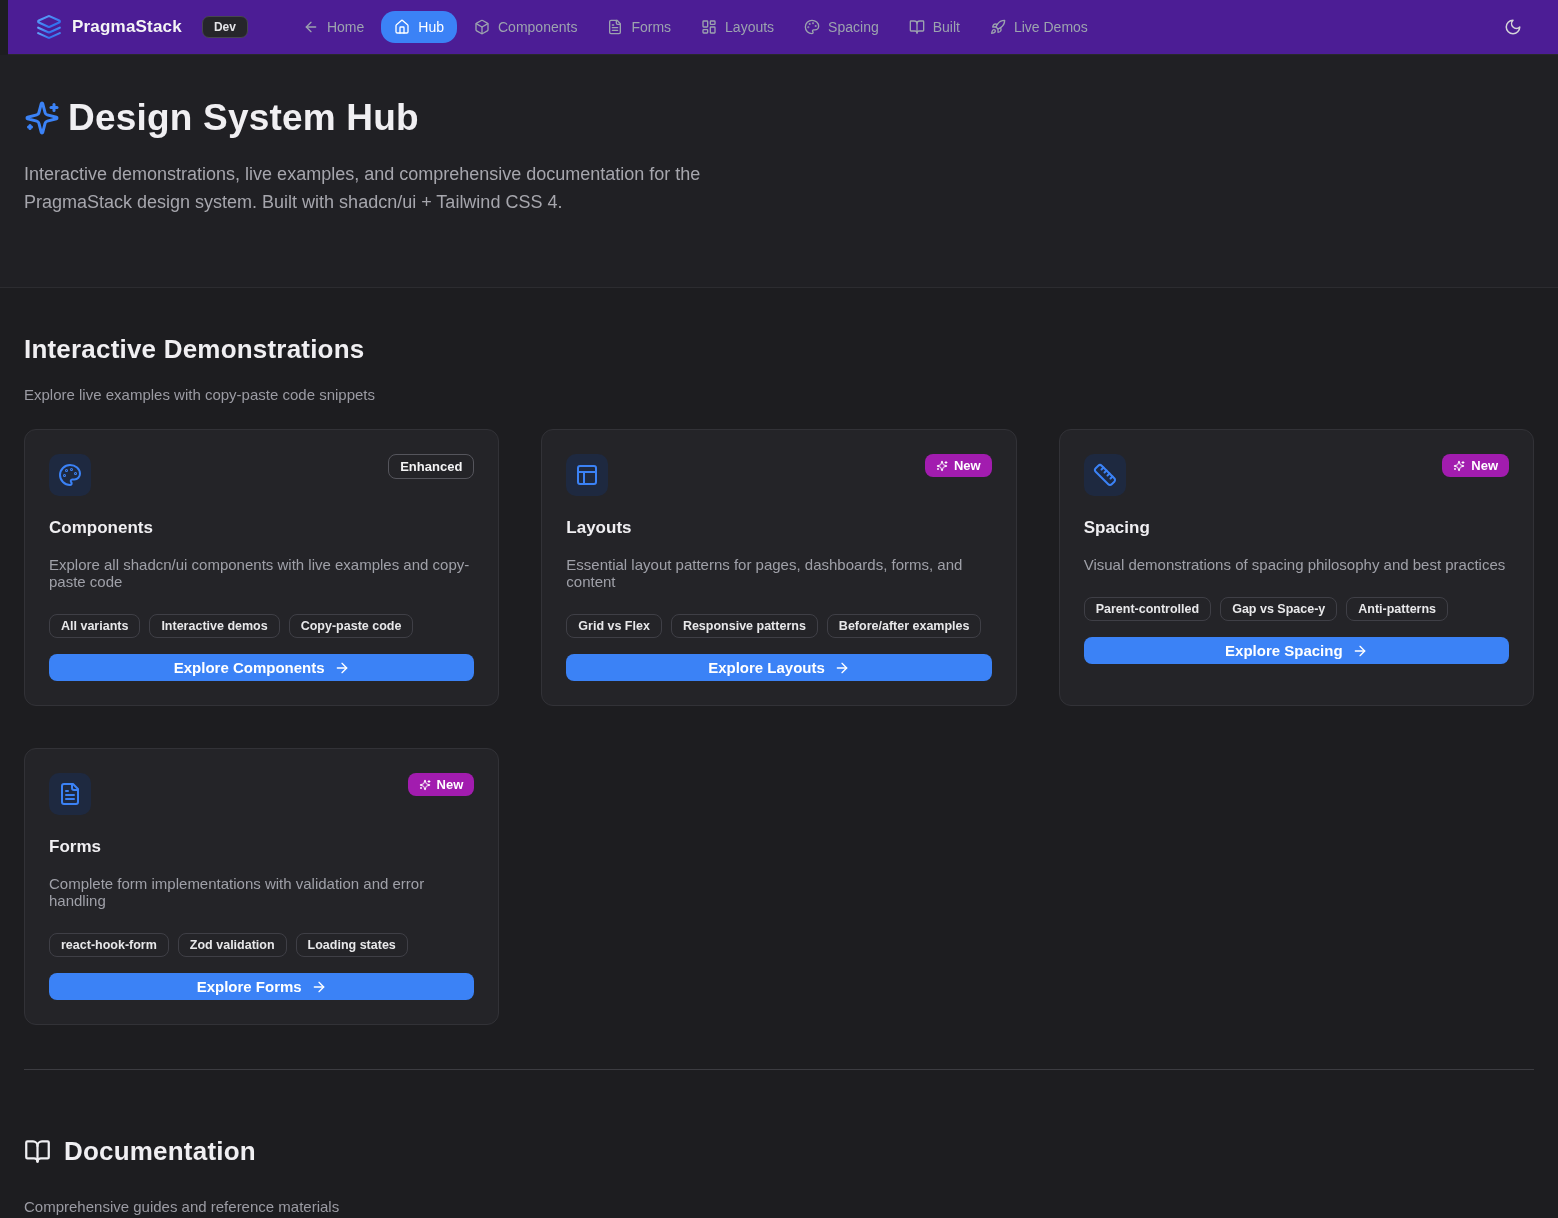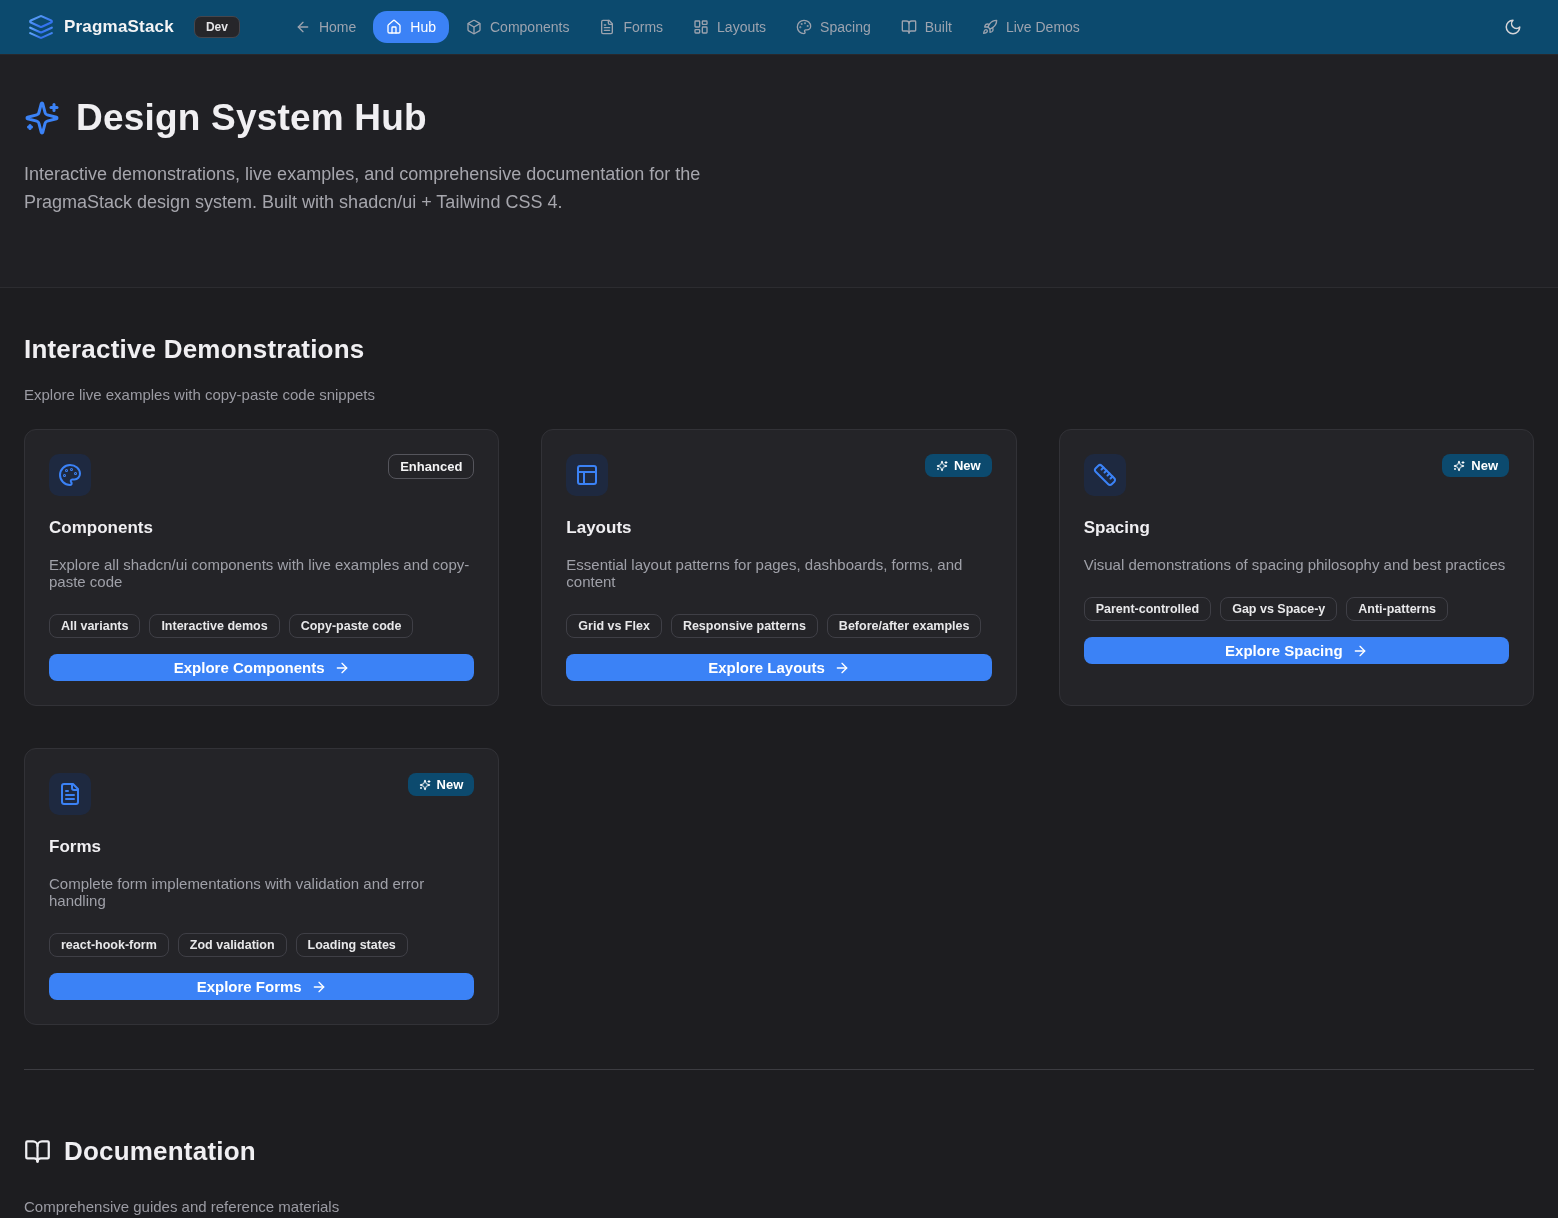--- a/index.html
+++ b/index.html
@@ -6,57 +6,57 @@
   html,body { margin:0; padding:0; }
   body {
     width:1558px; height:1218px; overflow:hidden;
     background:#1d1d20;
     font-family:"Liberation Sans","DejaVu Sans",sans-serif;
     -webkit-font-smoothing:antialiased;
   }
   svg { display:block; }
 
   
-  .navbar { height:55px; background:#0c4a6e; border-bottom:1px solid #28282c;
-            display:flex; align-items:center; padding:0 28px; }
+  .navbar { height:55px; background:#4c1d95; border-bottom:1px solid #28282c;
+            display:flex; align-items:center; padding:0 28px;margin-left:8px; }
   .brand { display:flex; align-items:center; gap:10px; }
   .brand-logo svg { width:26px; height:26px; }
   .brand-name { font-size:17px; font-weight:bold; color:#f4f4f5; letter-spacing:.2px; }
   .dev-badge { border:1px solid #46464d; background:#26262a; color:#e4e4e7;
                font-size:12px; font-weight:bold; padding:3px 11px; border-radius:7px; margin-left:10px; }
   .nav-menu { display:flex; align-items:center; gap:4px; margin-left:42px; }
   .nav-item { display:flex; align-items:center; gap:8px; color:#9ca3af; font-size:14px;
               padding:8px 13px; border-radius:8px; cursor:pointer; white-space:nowrap; }
   .nav-item svg { width:16px; height:16px; }
   .nav-item.active { background:#3b82f6; color:#ffffff;border-radius:14px; }
   .theme-toggle { margin-left:auto; color:#d4d4d8; background:none; border:none; cursor:pointer; padding:8px; }
   .theme-toggle svg { width:18px; height:18px; }
 
   
   .hero { background:#202024; border-bottom:1px solid #2c2c30; padding:42px 28px 52px 24px; }
-  .hero-title-row { display:flex; align-items:center; gap:16px; }
+  .hero-title-row { display:flex; align-items:center; gap:8px; }
   .hero-title-row svg { width:36px; height:36px; color:#3b82f6; }
   .hero-title { font-size:37px; font-weight:bold; color:#f0eff2; margin:0; letter-spacing:.2px; }
   .hero-subtitle { margin-top:22px; font-size:18px; color:#a6a6ad; max-width:740px; line-height:1.55; }
 
   
   .main { padding:0 24px; }
   .section-heading { font-size:26px; font-weight:bold; color:#f0eff2; letter-spacing:.2px; }
   .section-sub { font-size:15px; color:#9b9ba3; margin-top:9px; }
 
   .demos { margin-top:46px; }
   .cards-grid { display:grid; grid-template-columns:1fr 1fr 1fr; gap:42px; margin-top:26px; }
   .demo-card { background:#242428; border:1px solid #323237; border-radius:12px; padding:24px; position:relative; }
   .card-icon-box { width:42px; height:42px; border-radius:10px; background:#1e2940;
                    display:flex; align-items:center; justify-content:center; color:#3b82f6; }
   .card-icon-box svg { width:24px; height:24px; }
   .card-badge { position:absolute; top:24px; right:24px; font-size:13px; font-weight:bold;
                 border-radius:8px; padding:4px 11px; }
   .badge-outline { border:1px solid #55555c; color:#f4f4f5; background:transparent; }
-  .badge-filled { background:#0c4a6e; color:#ffffff; display:flex; gap:6px; align-items:center; }
+  .badge-filled { background:#a21caf; color:#ffffff; display:flex; gap:6px; align-items:center; }
   .badge-filled svg { width:12px; height:12px; }
   .card-title { margin-top:22px; font-size:17px; font-weight:bold; color:#f0eff2; }
   .card-desc { margin-top:18px; font-size:15px; color:#9fa0a8; }
   .card-tags { display:flex; gap:9px; margin-top:24px; }
   .tag { border:1px solid #3f3f46; color:#e8e8ea; font-size:12.5px; font-weight:bold;
          padding:4px 11px; border-radius:8px; white-space:nowrap; }
   .card-button { margin-top:16px; width:100%; height:27px; background:#3b82f6; border:none;
                  border-radius:8px; color:#ffffff; font-size:15px; font-weight:600;
                  display:flex; align-items:center; justify-content:center; gap:9px;
                  cursor:pointer; font-family:inherit; }

